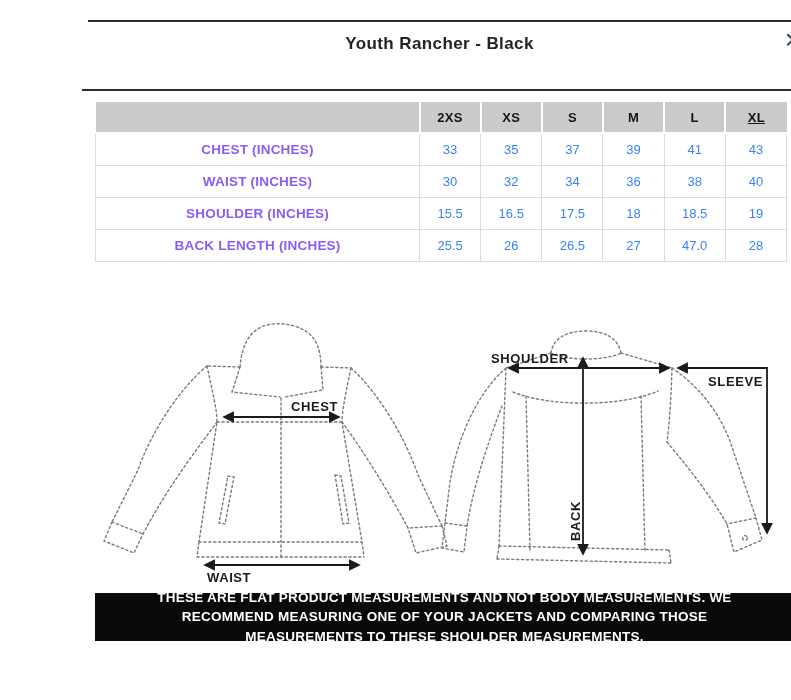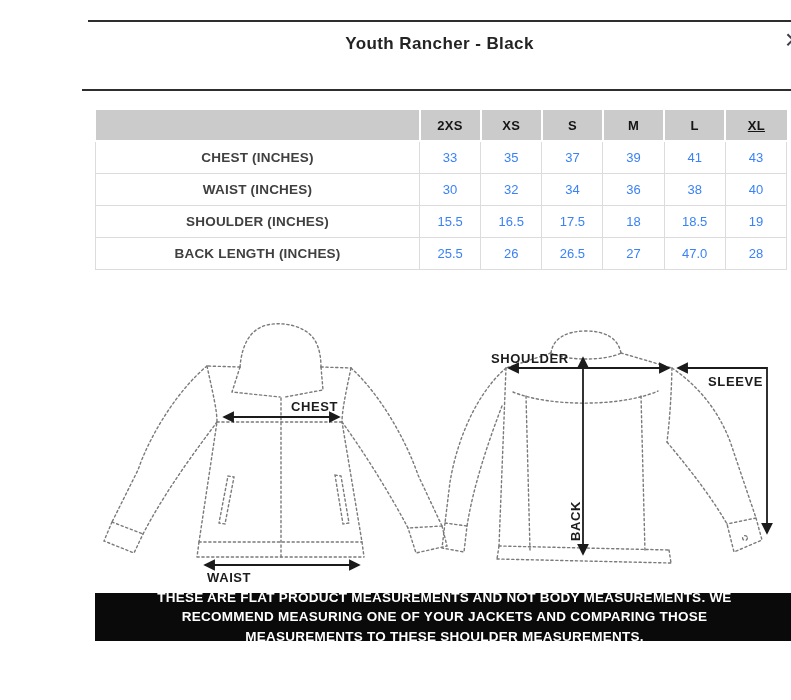--- a/index.html
+++ b/index.html
@@ -34,41 +34,41 @@
   }
   .close-btn {
     position: absolute; top: 26px; right: 34px;
     background: none; border: none; cursor: pointer;
     font-family: "Liberation Sans", sans-serif;
     font-size: 28px; font-weight: 300; color: #3a4250; line-height: 1;
     padding: 0;
   }
   
   .size-table {
-    position: absolute; left: 51px; top: 110px; width: 692px;
+    position: absolute; left: 51px; top: 102px; width: 692px;
     border-collapse: collapse; table-layout: fixed;
   }
   .size-table col.label-col { width: 324px; }
   .size-table thead th {
     background: #cbcbcb;
     height: 31px;
     font-size: 13px; font-weight: bold; color: #151515;
     text-align: center; letter-spacing: .3px;
     border-right: 2px solid #ffffff;
     border-bottom: 2px solid #ffffff;
   }
   .size-table thead th:last-child { border-right: none; text-decoration: underline; }
   .size-table tbody td {
     height: 32px;
     border: 1px solid #dcdcdc;
     text-align: center; vertical-align: middle;
     background: #ffffff;
   }
   .size-table tbody td.row-label {
-    font-size: 13.5px; font-weight: bold; color: #404040; letter-spacing: .2px;
+    font-size: 13.5px; font-weight: bold; color: #8b5cf6; letter-spacing: .2px;
   }
   .size-table tbody td.val {
     font-size: 13px; color: #3b82f6;
   }
   
   .diagram-svg { position: absolute; left: 0; top: 310px; }
   .jacket-line {
     fill: none; stroke: #7a7a7a; stroke-width: 1.4;
     stroke-dasharray: 2.2 2.7; stroke-linecap: round;
   }

